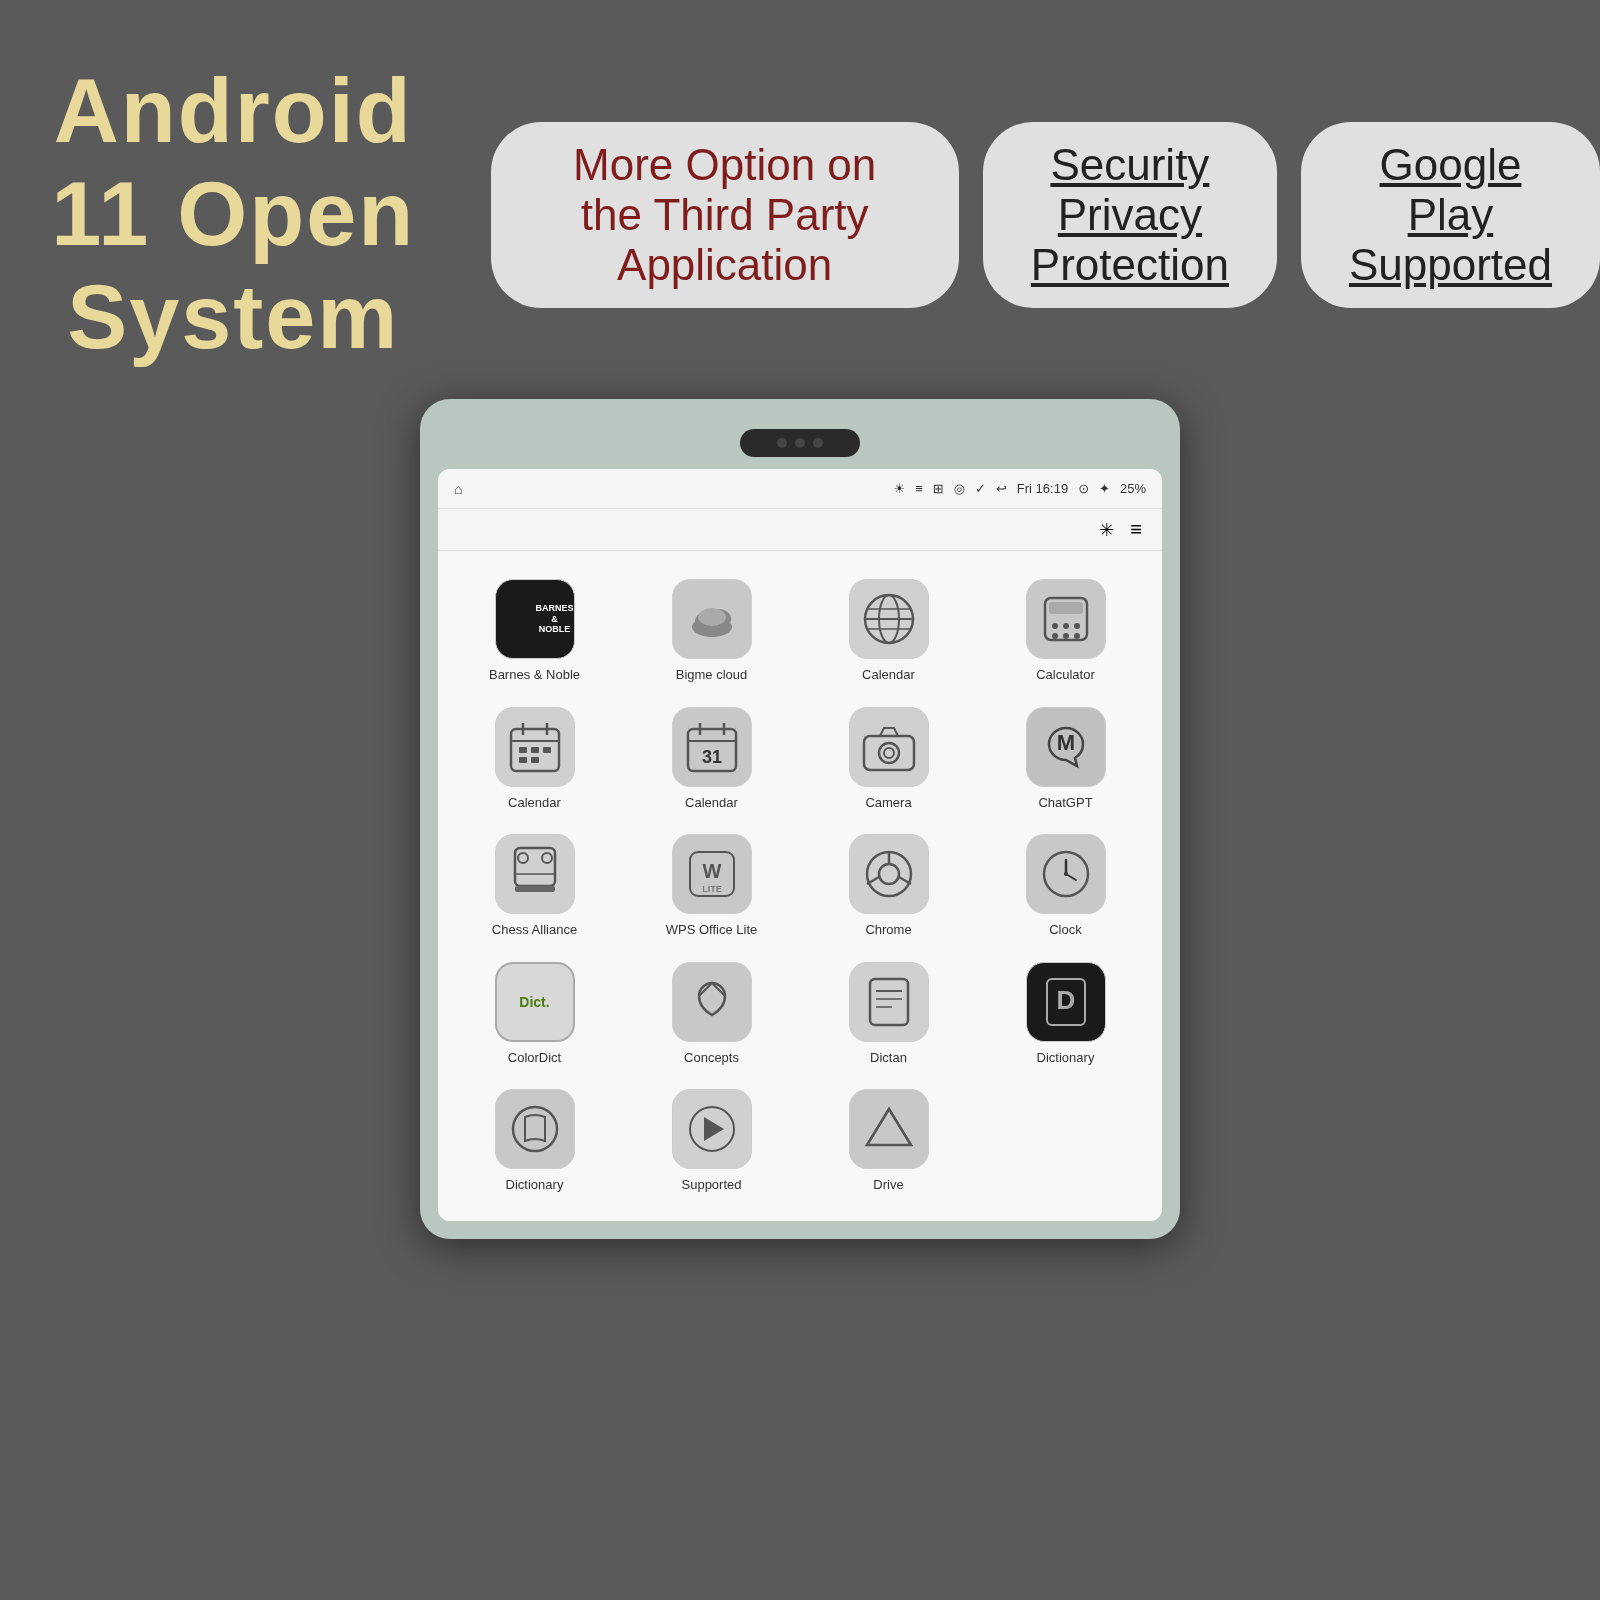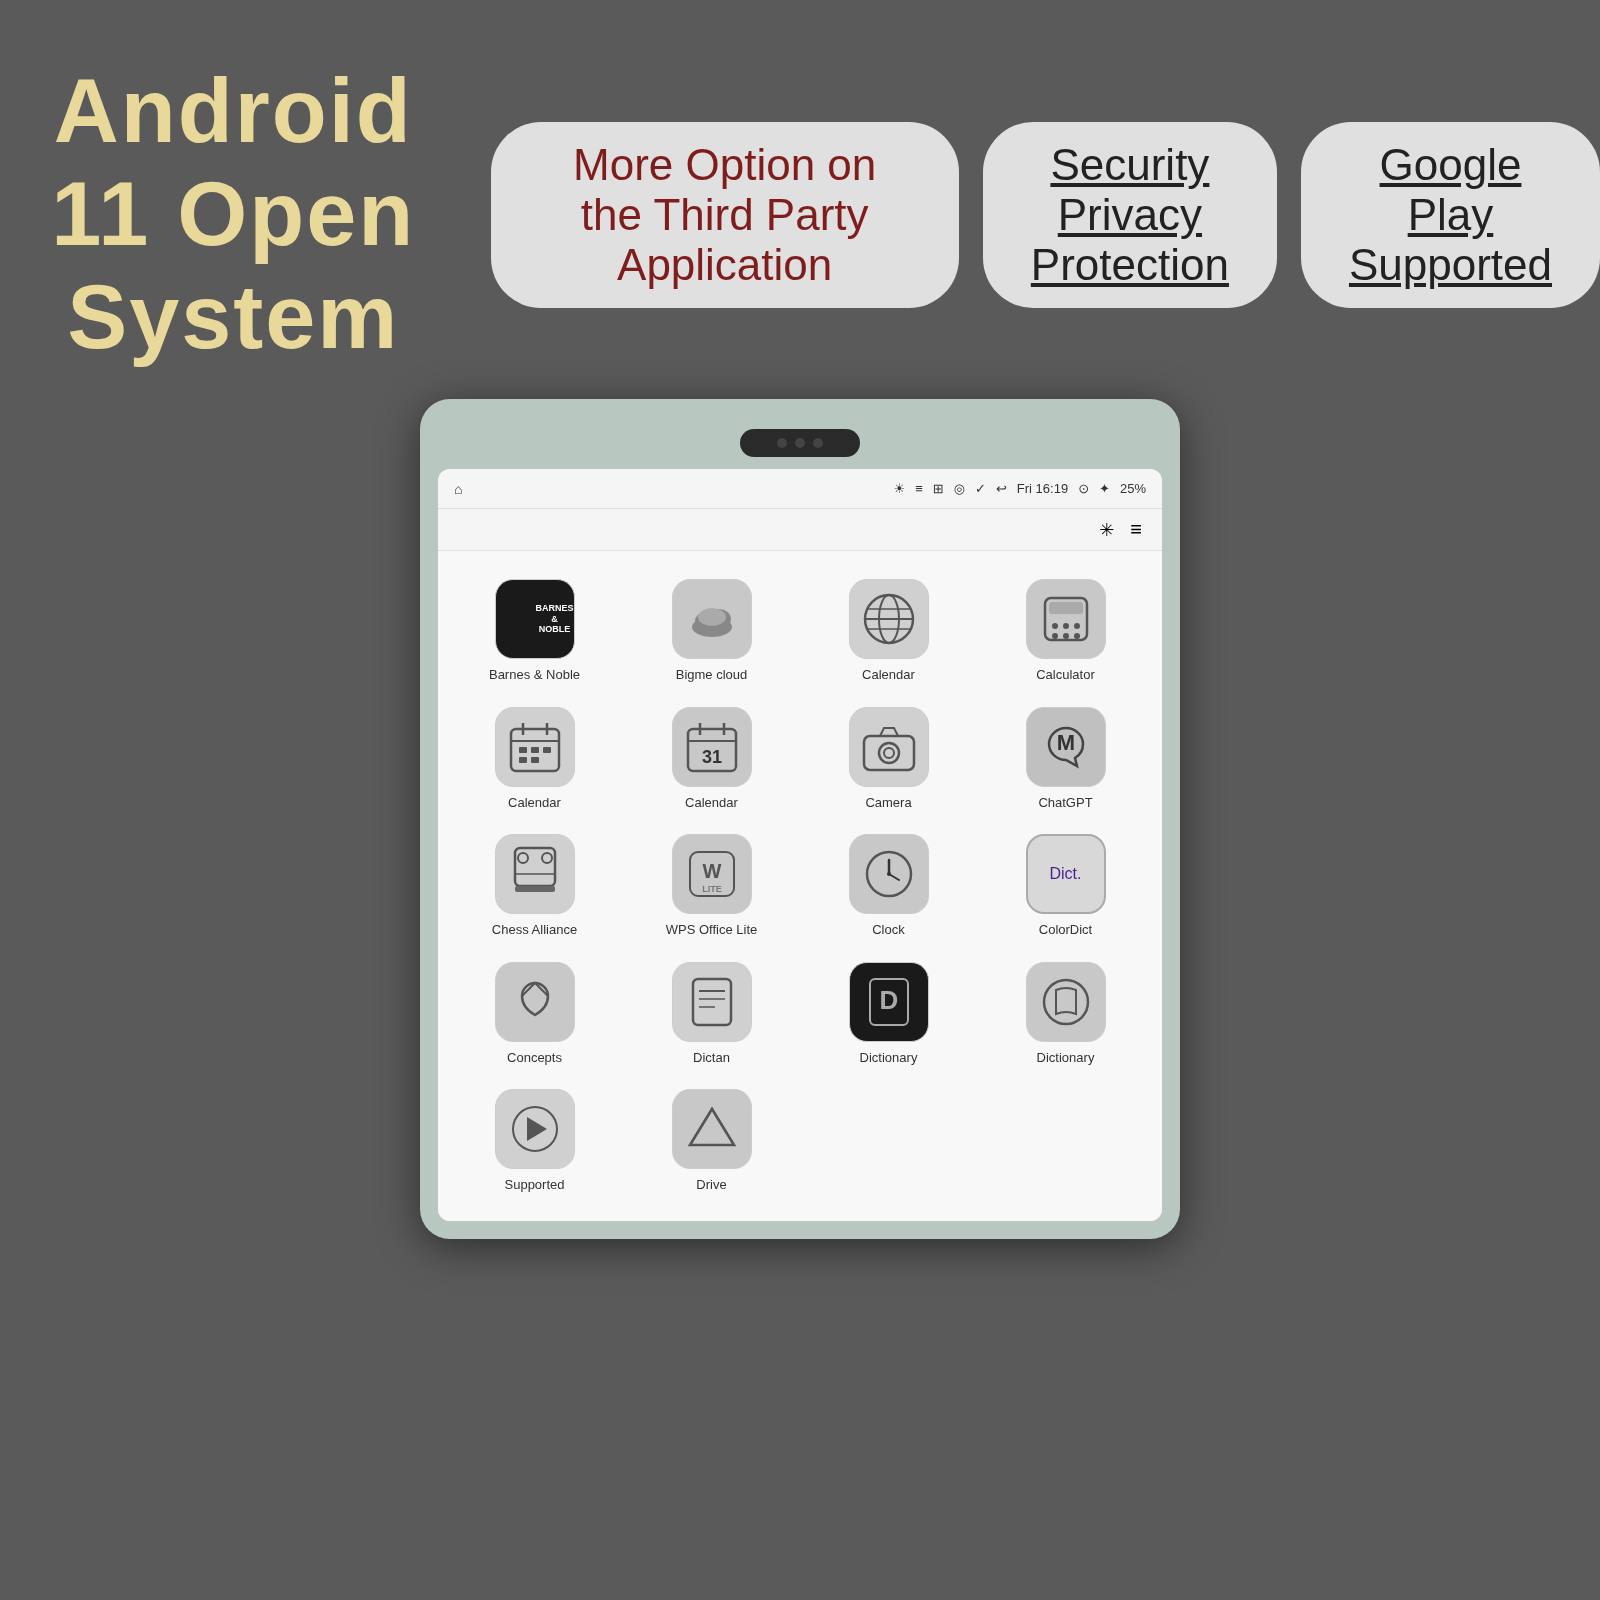--- a/index.html
+++ b/index.html
@@ -348,33 +348,45 @@
           <div class="app-icon icon-wps" style="background: rgb(200, 200, 200);">
             <svg width="56" height="56" viewBox="0 0 56 56">
               <rect x="6" y="6" width="44" height="44" rx="8" fill="none" stroke="#555" stroke-width="2"></rect>
               <text x="28" y="32" text-anchor="middle" font-size="20" font-weight="bold" fill="#555">W</text>
               <text x="28" y="46" text-anchor="middle" font-size="9" fill="#777">LITE</text>
             </svg>
           </div>
           <span class="app-name">WPS Office Lite</span>
         </div>
         <div class="app-item">
+          <div class="app-icon icon-chrome">
+            <svg width="56" height="56" viewBox="0 0 56 56">
+              <circle cx="28" cy="28" r="22" fill="none" stroke="#555" stroke-width="2.5"></circle>
+              <circle cx="28" cy="28" r="10" fill="none" stroke="#555" stroke-width="2.5"></circle>
+              <line x1="28" y1="6" x2="28" y2="18" stroke="#555" stroke-width="2.5"></line>
+              <line x1="6" y1="38" x2="18" y2="31" stroke="#555" stroke-width="2.5"></line>
+              <line x1="50" y1="38" x2="38" y2="31" stroke="#555" stroke-width="2.5"></line>
+            </svg>
+          </div>
+          <span class="app-name">Chrome</span>
+        </div>
+        <div class="app-item">
           <div class="app-icon icon-clock">
             <svg width="56" height="56" viewBox="0 0 56 56">
               <circle cx="28" cy="28" r="22" fill="none" stroke="#555" stroke-width="2.5"></circle>
               <line x1="28" y1="14" x2="28" y2="28" stroke="#333" stroke-width="2.5" stroke-linecap="round"></line>
               <line x1="28" y1="28" x2="38" y2="34" stroke="#333" stroke-width="2" stroke-linecap="round"></line>
               <circle cx="28" cy="28" r="2" fill="#333"></circle>
             </svg>
           </div>
           <span class="app-name">Clock</span>
         </div>
         <div class="app-item">
           <div class="app-icon icon-colordict" style="background: rgb(216, 216, 216); border: 2px solid rgb(170, 170, 170);">
-            <span style="font-size:16px;font-weight:normal;color:#4c1d95;text-align:center;">Dict.</span>
+            <span style="font-size:14px;font-weight:bold;color:#4d7c0f;text-align:center;">Dict.</span>
           </div>
           <span class="app-name">ColorDict</span>
         </div>
         <div class="app-item">
           <div class="app-icon icon-concepts">
             <svg width="54" height="54" viewBox="0 0 54 54">
               <path d="M27 8 C20 8 14 14 14 21 C14 30 20 36 27 40 C34 36 40 30 40 21 C40 14 34 8 27 8Z" fill="none" stroke="#555" stroke-width="2.5"></path>
               <path d="M14 21 L27 8 L40 21" fill="none" stroke="#555" stroke-width="2"></path>
             </svg>
           </div>

